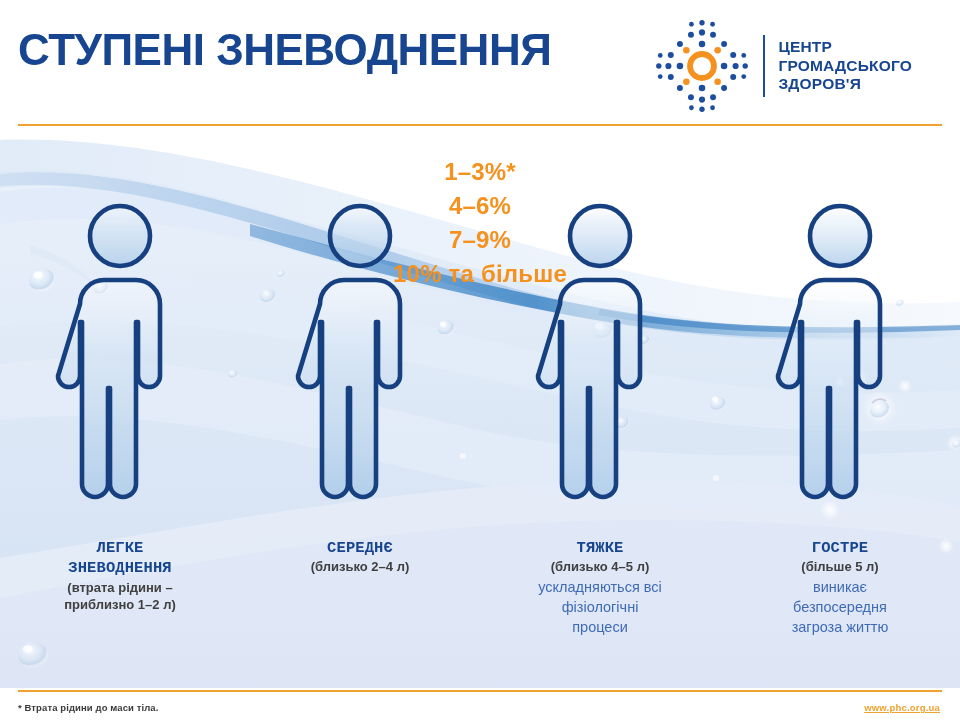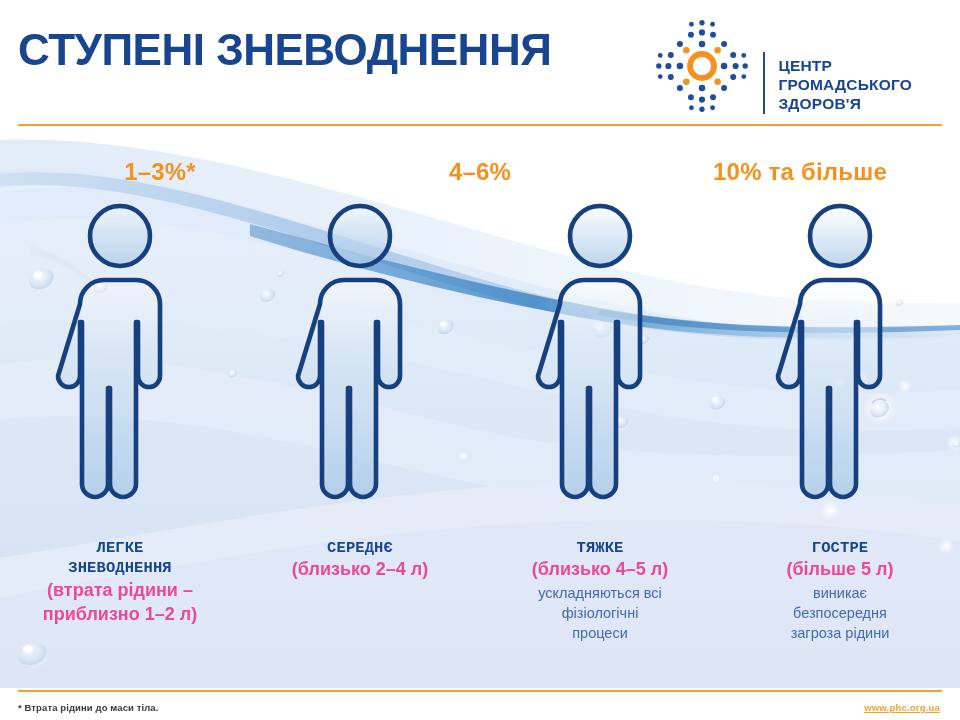--- a/index.html
+++ b/index.html
@@ -9,54 +9,54 @@
        -webkit-font-smoothing:antialiased;}
 
   .poster{position:relative;width:960px;height:720px;background:#ffffff;overflow:hidden;}
 
   
   .header{position:absolute;top:0;left:0;width:932px;height:128px;z-index:40;background:#fff;}
   .title{position:absolute;left:18px;top:28px;
          font-size:44px;font-weight:bold;letter-spacing:-0.5px;
          color:#17458f;line-height:1;white-space:nowrap;}
 
-  .logo-wrap{position:absolute;right:20px;top:18px;display:flex;align-items:flex-end;gap:13px;}
+  .logo-wrap{position:absolute;right:20px;top:18px;display:flex;align-items:center;gap:13px;}
   .logo-mark{position:relative;width:96px;height:96px;flex:none;}
   .logo-divider{width:2px;height:62px;background:#1d4d9e;flex:none;}
   .logo-text{font-size:15.5px;font-weight:bold;line-height:1.22;color:#17458f;
              letter-spacing:.2px;white-space:nowrap;}
 
   .hr-top{position:absolute;left:18px;top:124px;width:924px;height:2px;
           background:#f0a22e;z-index:41;}
 
   
   .scene{position:absolute;left:0;top:128px;width:960px;height:560px;overflow:hidden;
          background:#ffffff;}
   .scene svg{position:absolute;left:0;top:0;width:960px;height:560px;}
 
   
   .pct-row{position:absolute;left:0;top:155px;width:960px;height:34px;z-index:30;
-           display:flex;}
+           display:flex;flex-direction:column;}
   .pct{flex:1;text-align:center;font-size:24px;font-weight:bold;color:#f5911e;
        letter-spacing:.2px;line-height:34px;white-space:nowrap;}
 
   
   .figures{position:absolute;left:0;top:128px;width:960px;height:400px;z-index:20;
            display:flex;}
   .fig-cell{flex:1;display:flex;justify-content:center;align-items:flex-start;
             padding-top:72px;}
   .fig-cell svg{display:block;}
 
   
   .captions{position:absolute;left:0;top:528px;width:960px;height:160px;z-index:30;
             display:flex;}
   .cap{flex:1;padding:10px 12px 0;text-align:center;}
   .cap-title{font-size:15.5px;font-weight:bold;color:#17458f;line-height:1.32;
              letter-spacing:.1px;font-family:Liberation Mono, monospace;}
-  .cap-sub{font-size:18px;font-weight:bold;color:#ec4899;line-height:1.32;}
+  .cap-sub{font-size:13px;font-weight:bold;color:#404040;line-height:1.32;}
   .cap-body{font-size:14.5px;color:#3f6bb5;line-height:1.38;margin-top:1px;}
 
   
   .hr-bot{position:absolute;left:18px;bottom:28px;width:924px;height:2px;
           background:#f0a22e;z-index:41;}
   .foot-note{position:absolute;left:18px;bottom:7px;font-size:9.5px;color:#3a3a3a;
              z-index:41;letter-spacing:.1px;font-weight:bold;}
   .foot-link{position:absolute;right:20px;bottom:7px;font-size:9.5px;font-weight:bold;
              color:#f0a22e;z-index:41;letter-spacing:.2px;}
 </style>
@@ -230,20 +230,21 @@
         <div>ГРОМАДСЬКОГО</div>
         <div>ЗДОРОВ'Я</div>
       </div>
     </div>
   </div>
   <div class="hr-top"></div>
 
   <div class="pct-row">
     <div class="pct">1–3%*</div>
     <div class="pct">4–6%</div>
+    <div class="pct">7–9%</div>
     <div class="pct">10% та більше</div>
   </div>
 
   <div class="figures">
     <div class="fig-cell">
       <svg width="132" height="318" viewBox="0 0 132 318" aria-hidden="true">
         <defs>
           <linearGradient id="fg1" x1="0" y1="0" x2="0" y2="1">
             <stop offset="0%" stop-color="#ffffff" stop-opacity=".35"></stop>
             <stop offset="35%" stop-color="#cfe0f2" stop-opacity=".55"></stop>
@@ -345,21 +346,21 @@
           <div>процеси</div>
         </div>
     </div>
 
     <div class="cap">
       <div class="cap-title">ГОСТРЕ</div>
       <div class="cap-sub">(більше 5 л)</div>
       <div class="cap-body">
           <div>виникає</div>
           <div>безпосередня</div>
-          <div>загроза рідини</div>
+          <div>загроза життю</div>
         </div>
     </div>
   </div>
 
   <div class="hr-bot"></div>
   <div class="foot-note">* Втрата рідини до маси тіла.</div>
   <a class="foot-link" href="#">www.phc.org.ua</a>
 
 </div>
 

